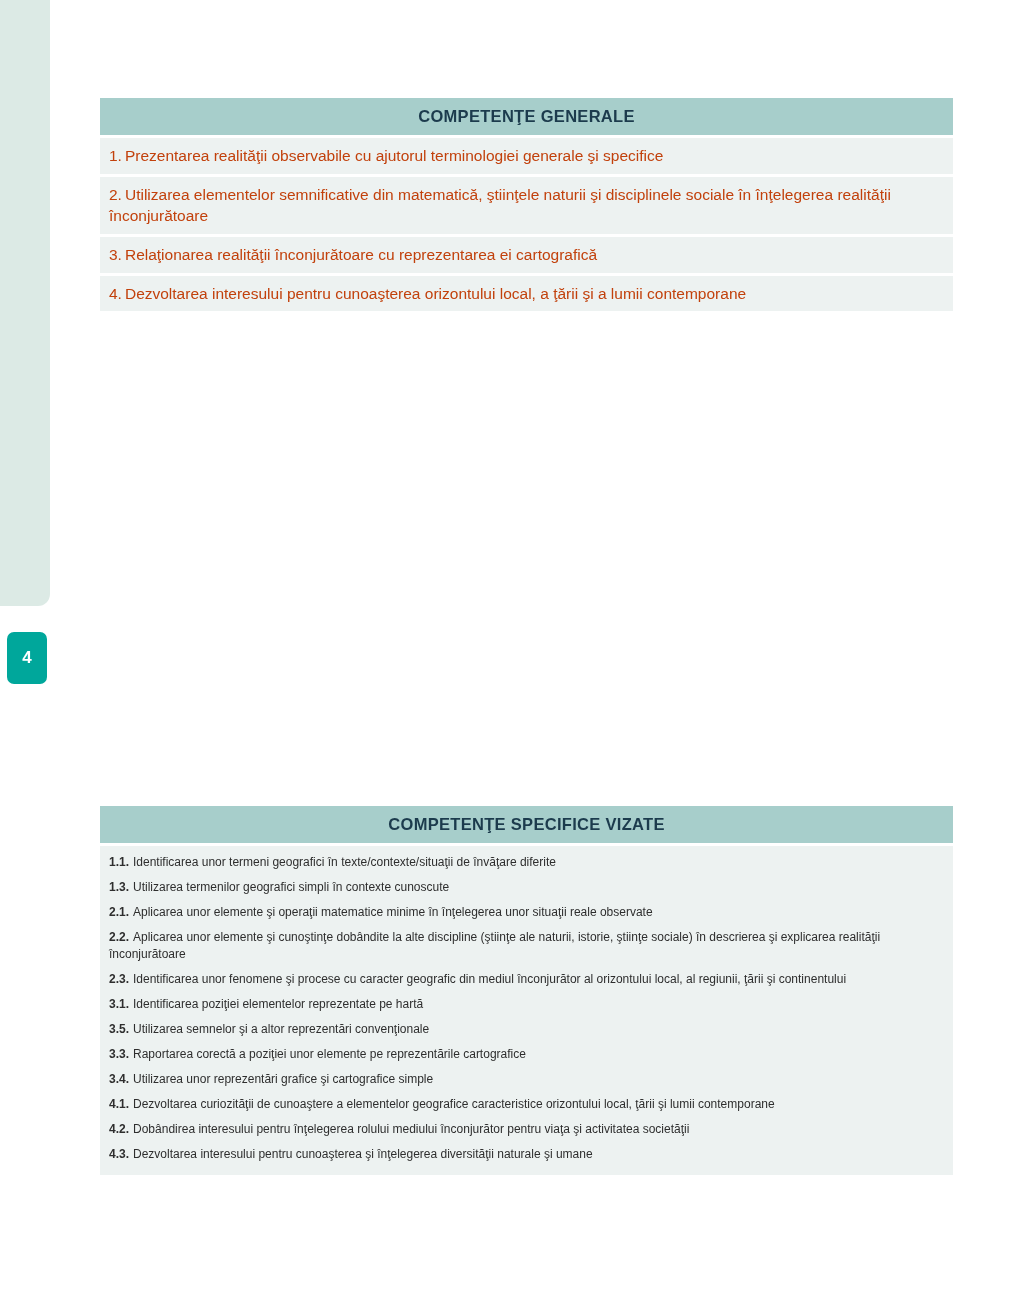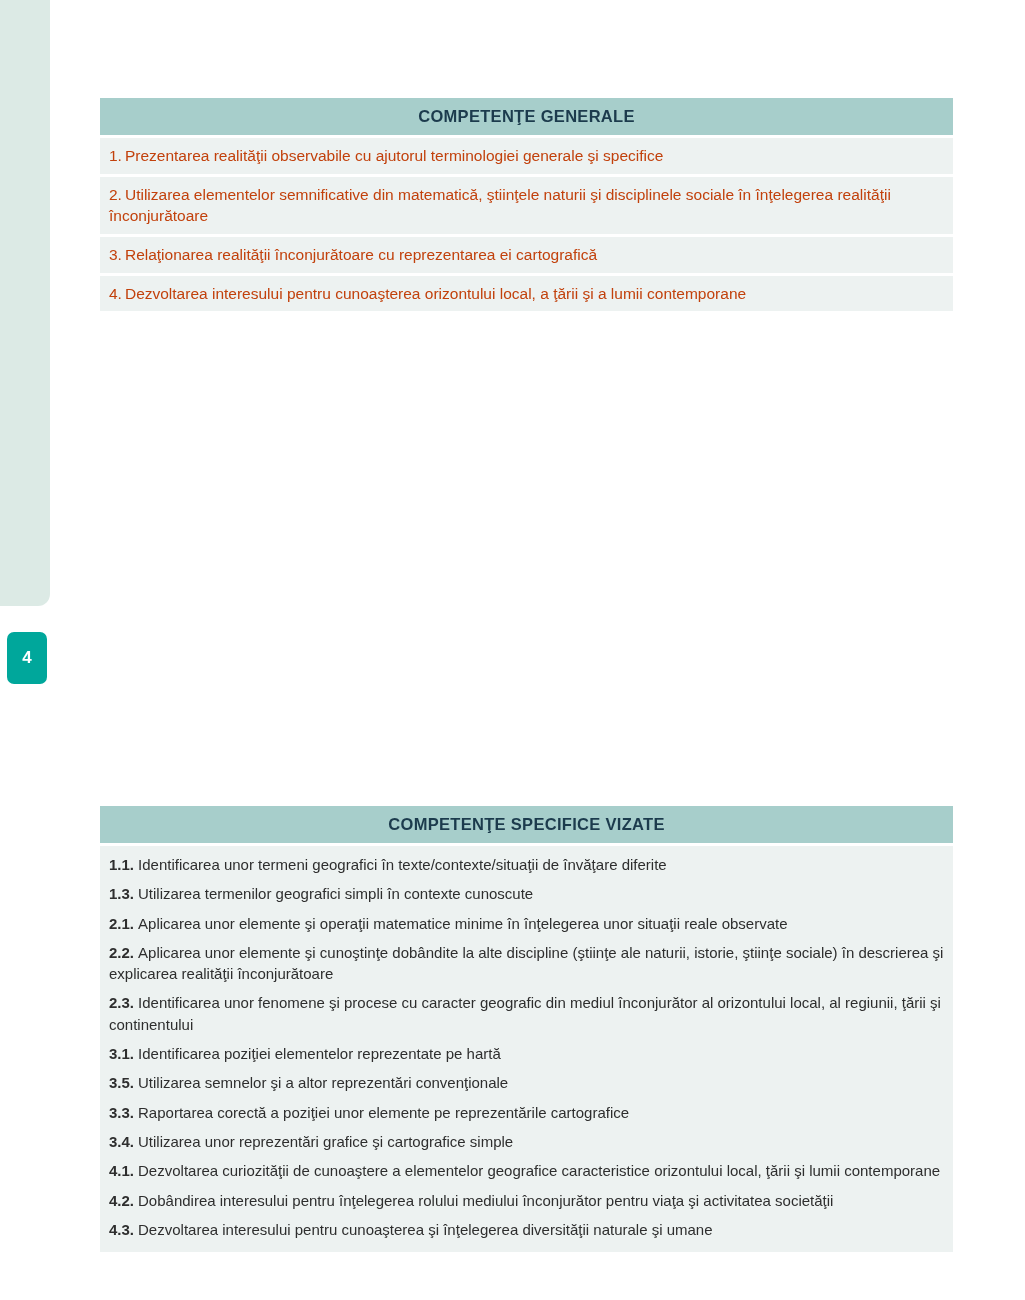--- a/index.html
+++ b/index.html
@@ -55,21 +55,21 @@
     color: #c2410c;
     line-height: 1.4;
   }
   .spec-body {
     background: #edf2f1;
     margin-top: 3px;
     padding: 4px 0 8px 0;
   }
   .spec-row {
     padding: 4px 9px;
-    font-size: 15px;
+    font-size: 12px;
     color: #2e2e2e;
     line-height: 1.42;
   }
   .spec-row .num { font-weight: bold; margin-right: 4px; }
   .gen-row .num { font-weight: normal; margin-right: 3px; }
 </style>
 </head>
 <body>
 
 <div class="page">

